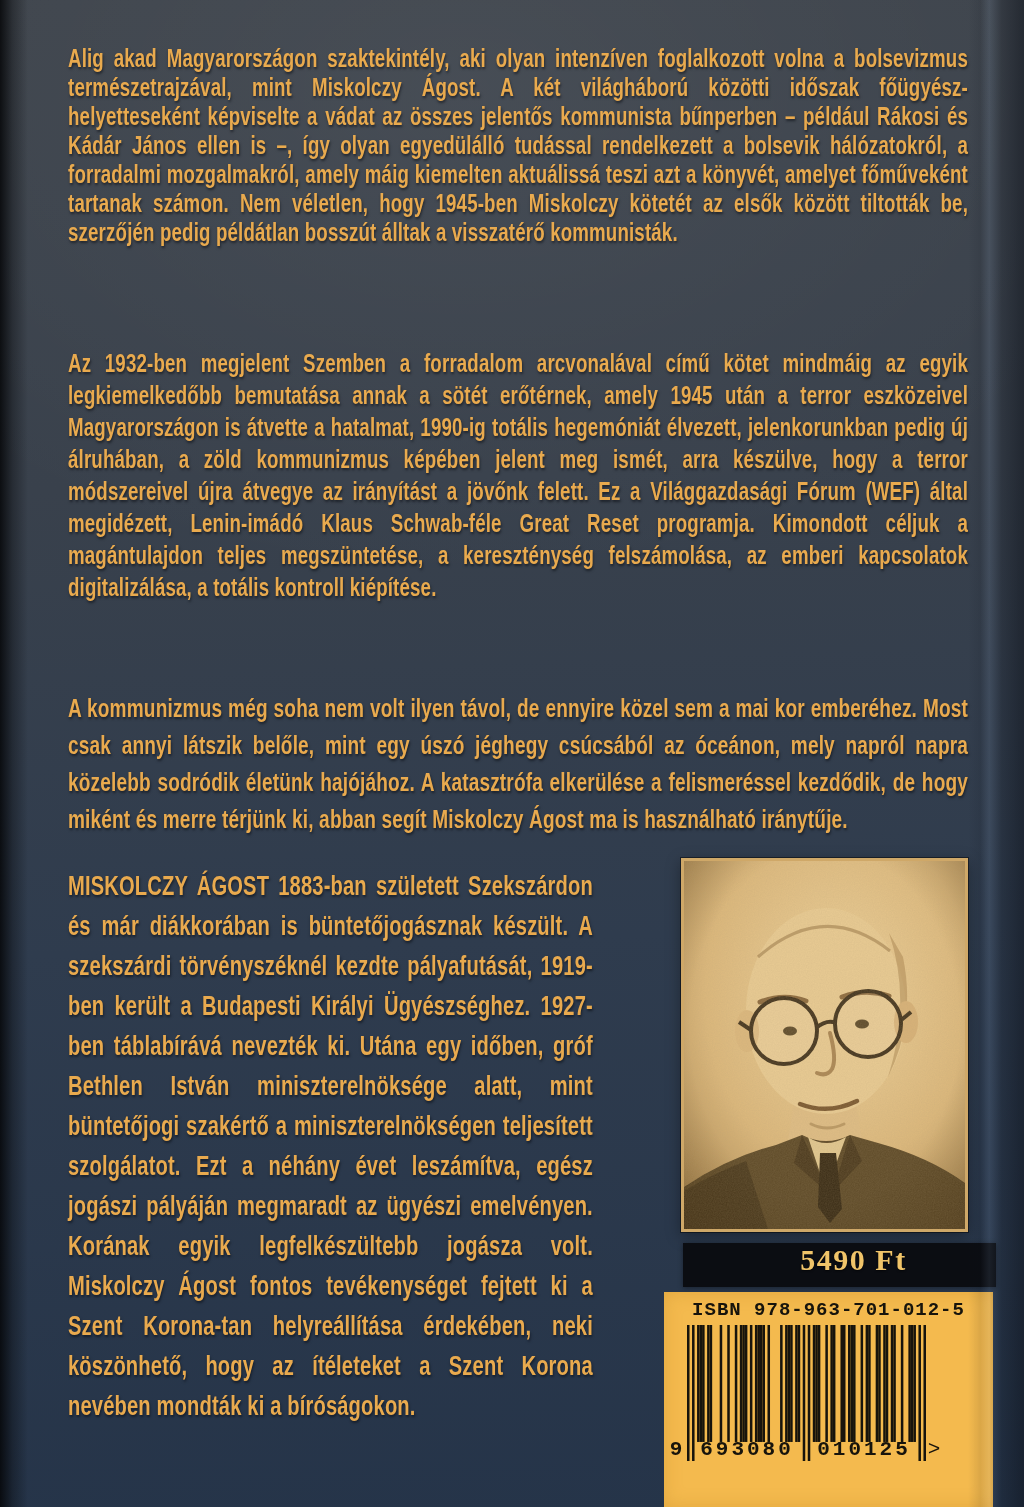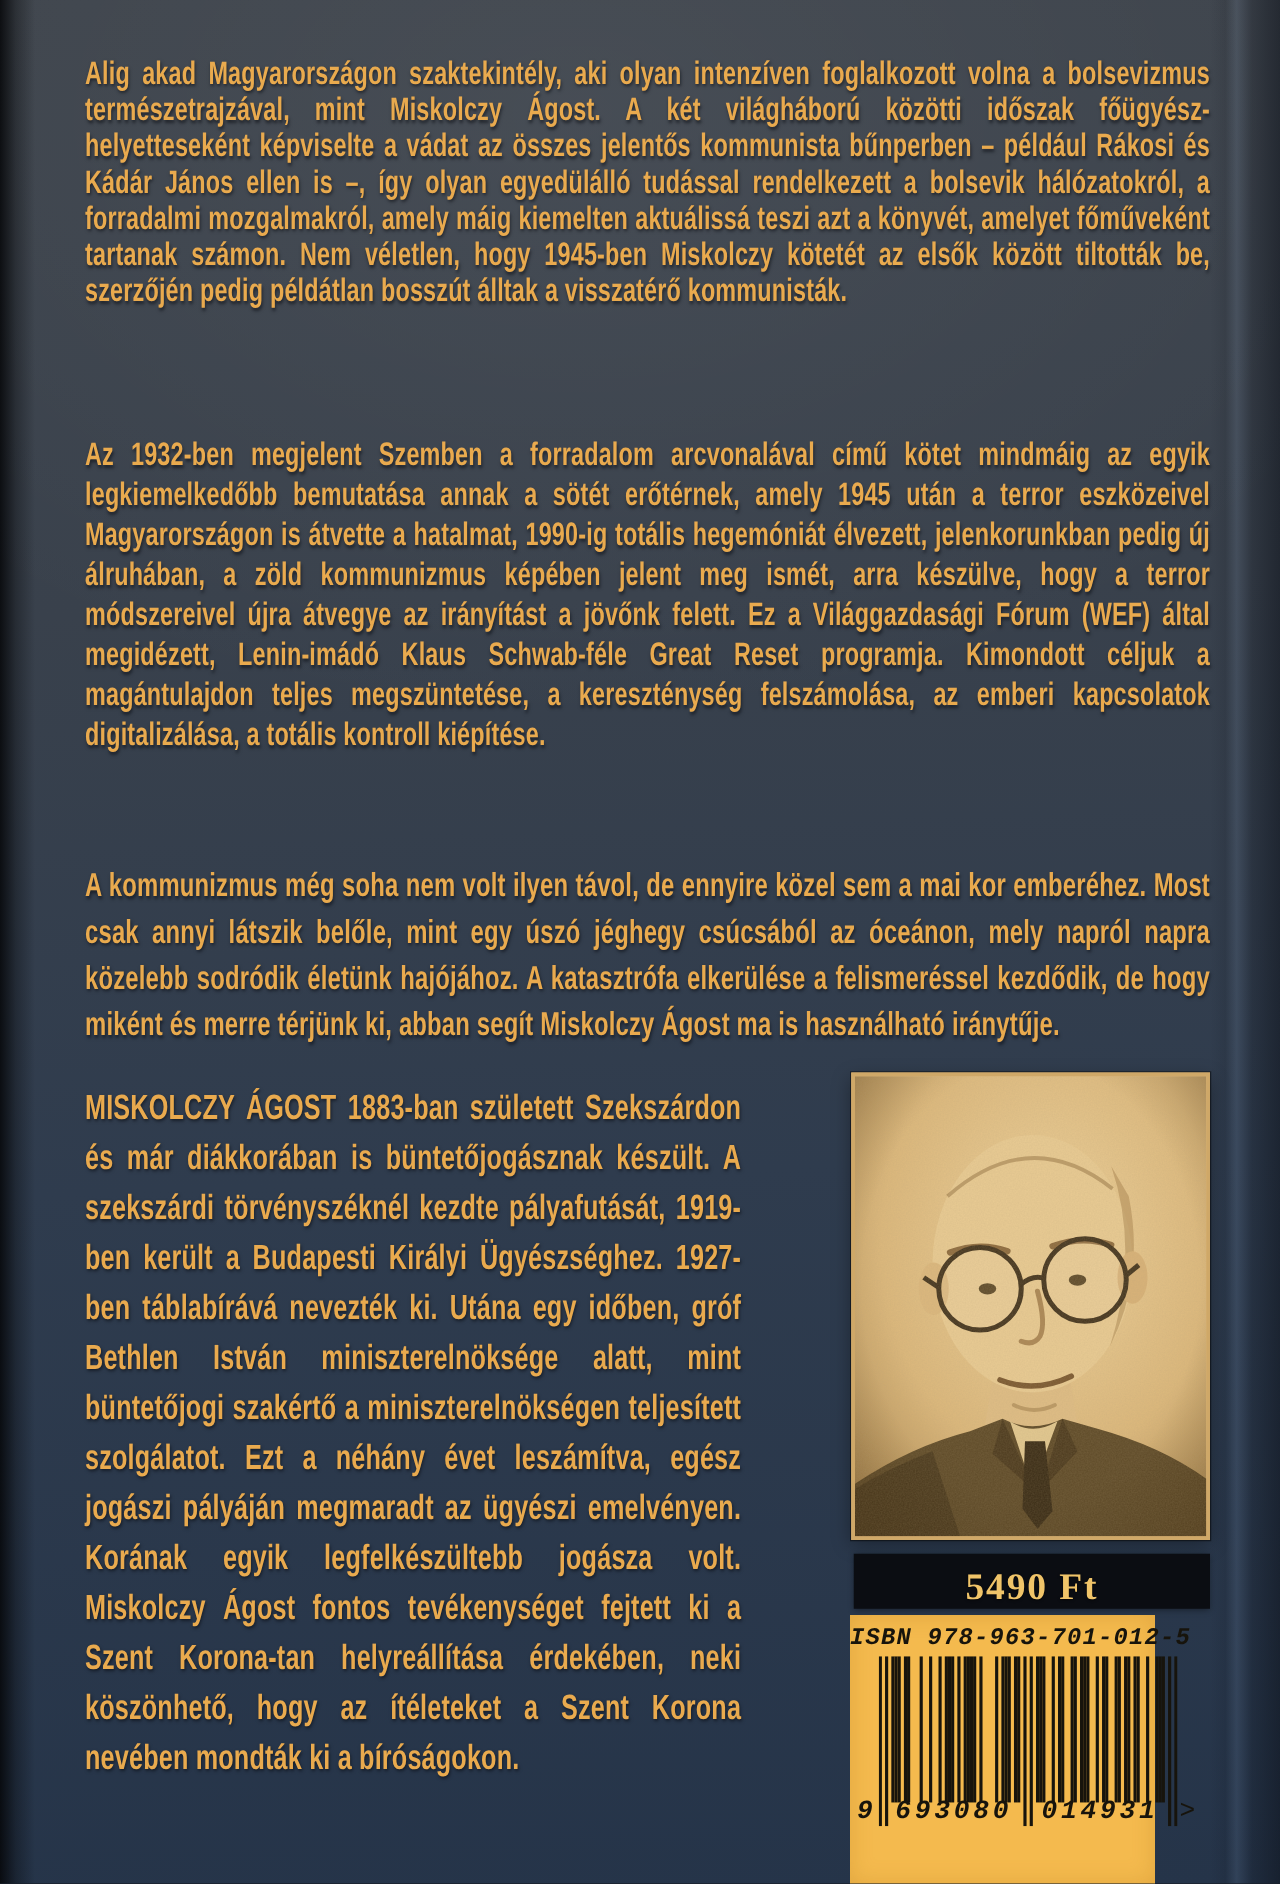--- a/index.html
+++ b/index.html
@@ -45,34 +45,33 @@
   .photo{
     position:absolute;left:681px;top:858px;width:287px;height:374px;
     border:3px solid var(--photo-border);box-sizing:border-box;
     box-shadow:0 0 0 1px rgba(0,0,0,.45), 0 4px 14px rgba(0,0,0,.35);
     background:#d9b477;z-index:2;
   }
   .photo svg{display:block;width:100%;height:100%;}
 
   .price-band{
     position:absolute;left:683px;top:1243px;width:285px;height:44px;
-    background:var(--price-band);display:flex;align-items:flex-end;justify-content:center;
-    box-shadow:0 1px 5px rgba(0,0,0,.4);z-index:2;
+    background:var(--price-band);display:flex;align-items:flex-start;justify-content:center;
+    box-shadow:0 1px 5px rgba(0,0,0,.4);z-index:2;padding-left:28px;
   }
   .price-band span{
     font-family:"Liberation Serif",serif;font-weight:700;font-size:30px;
     color:var(--price-text);letter-spacing:1.5px;
     text-shadow:0 1px 2px rgba(0,0,0,.6);
   }
 
   .barcode-label{
-    position:absolute;left:680px;top:1292px;width:244px;height:215px;
+    position:absolute;left:664px;top:1292px;width:329px;height:215px;
     background:var(--barcode-label);z-index:2;
     box-shadow:inset 0 0 18px rgba(170,110,20,.25);
-    font-style:italic;
   }
   .isbn-text{
     position:absolute;top:7px;left:0;right:0;text-align:center;
     font-family:"Liberation Mono",monospace;font-weight:700;font-size:19px;
     color:var(--barcode-ink);letter-spacing:1px;white-space:nowrap;
   }
   #barcode-bars{position:absolute;left:23px;top:33px;width:239px;height:136px;}
   .bc-digit{
     position:absolute;top:147px;font-family:"Liberation Mono",monospace;
     font-weight:700;font-size:21px;line-height:22px;color:var(--barcode-ink);
@@ -202,17 +201,17 @@
         <rect x="82" y="0" width="1" height="86" fill="#17140c"></rect>
         <rect x="85" y="0" width="1" height="86" fill="#17140c"></rect>
         <rect x="88" y="0" width="1" height="86" fill="#17140c"></rect>
         <rect x="89" y="0" width="1" height="86" fill="#17140c"></rect>
         <rect x="90" y="0" width="1" height="86" fill="#17140c"></rect>
         <rect x="92" y="0" width="1" height="100" fill="#17140c"></rect>
         <rect x="94" y="0" width="1" height="100" fill="#17140c"></rect>
       </svg>
     <span class="bc-digit bc-left">9</span>
     <span class="bc-digit bc-g1">693080</span>
-    <span class="bc-digit bc-g2">014931</span>
+    <span class="bc-digit bc-g2">010125</span>
     <span class="bc-digit bc-end">&gt;</span>
   </div>
 
 </div>
 
 </body></html>

